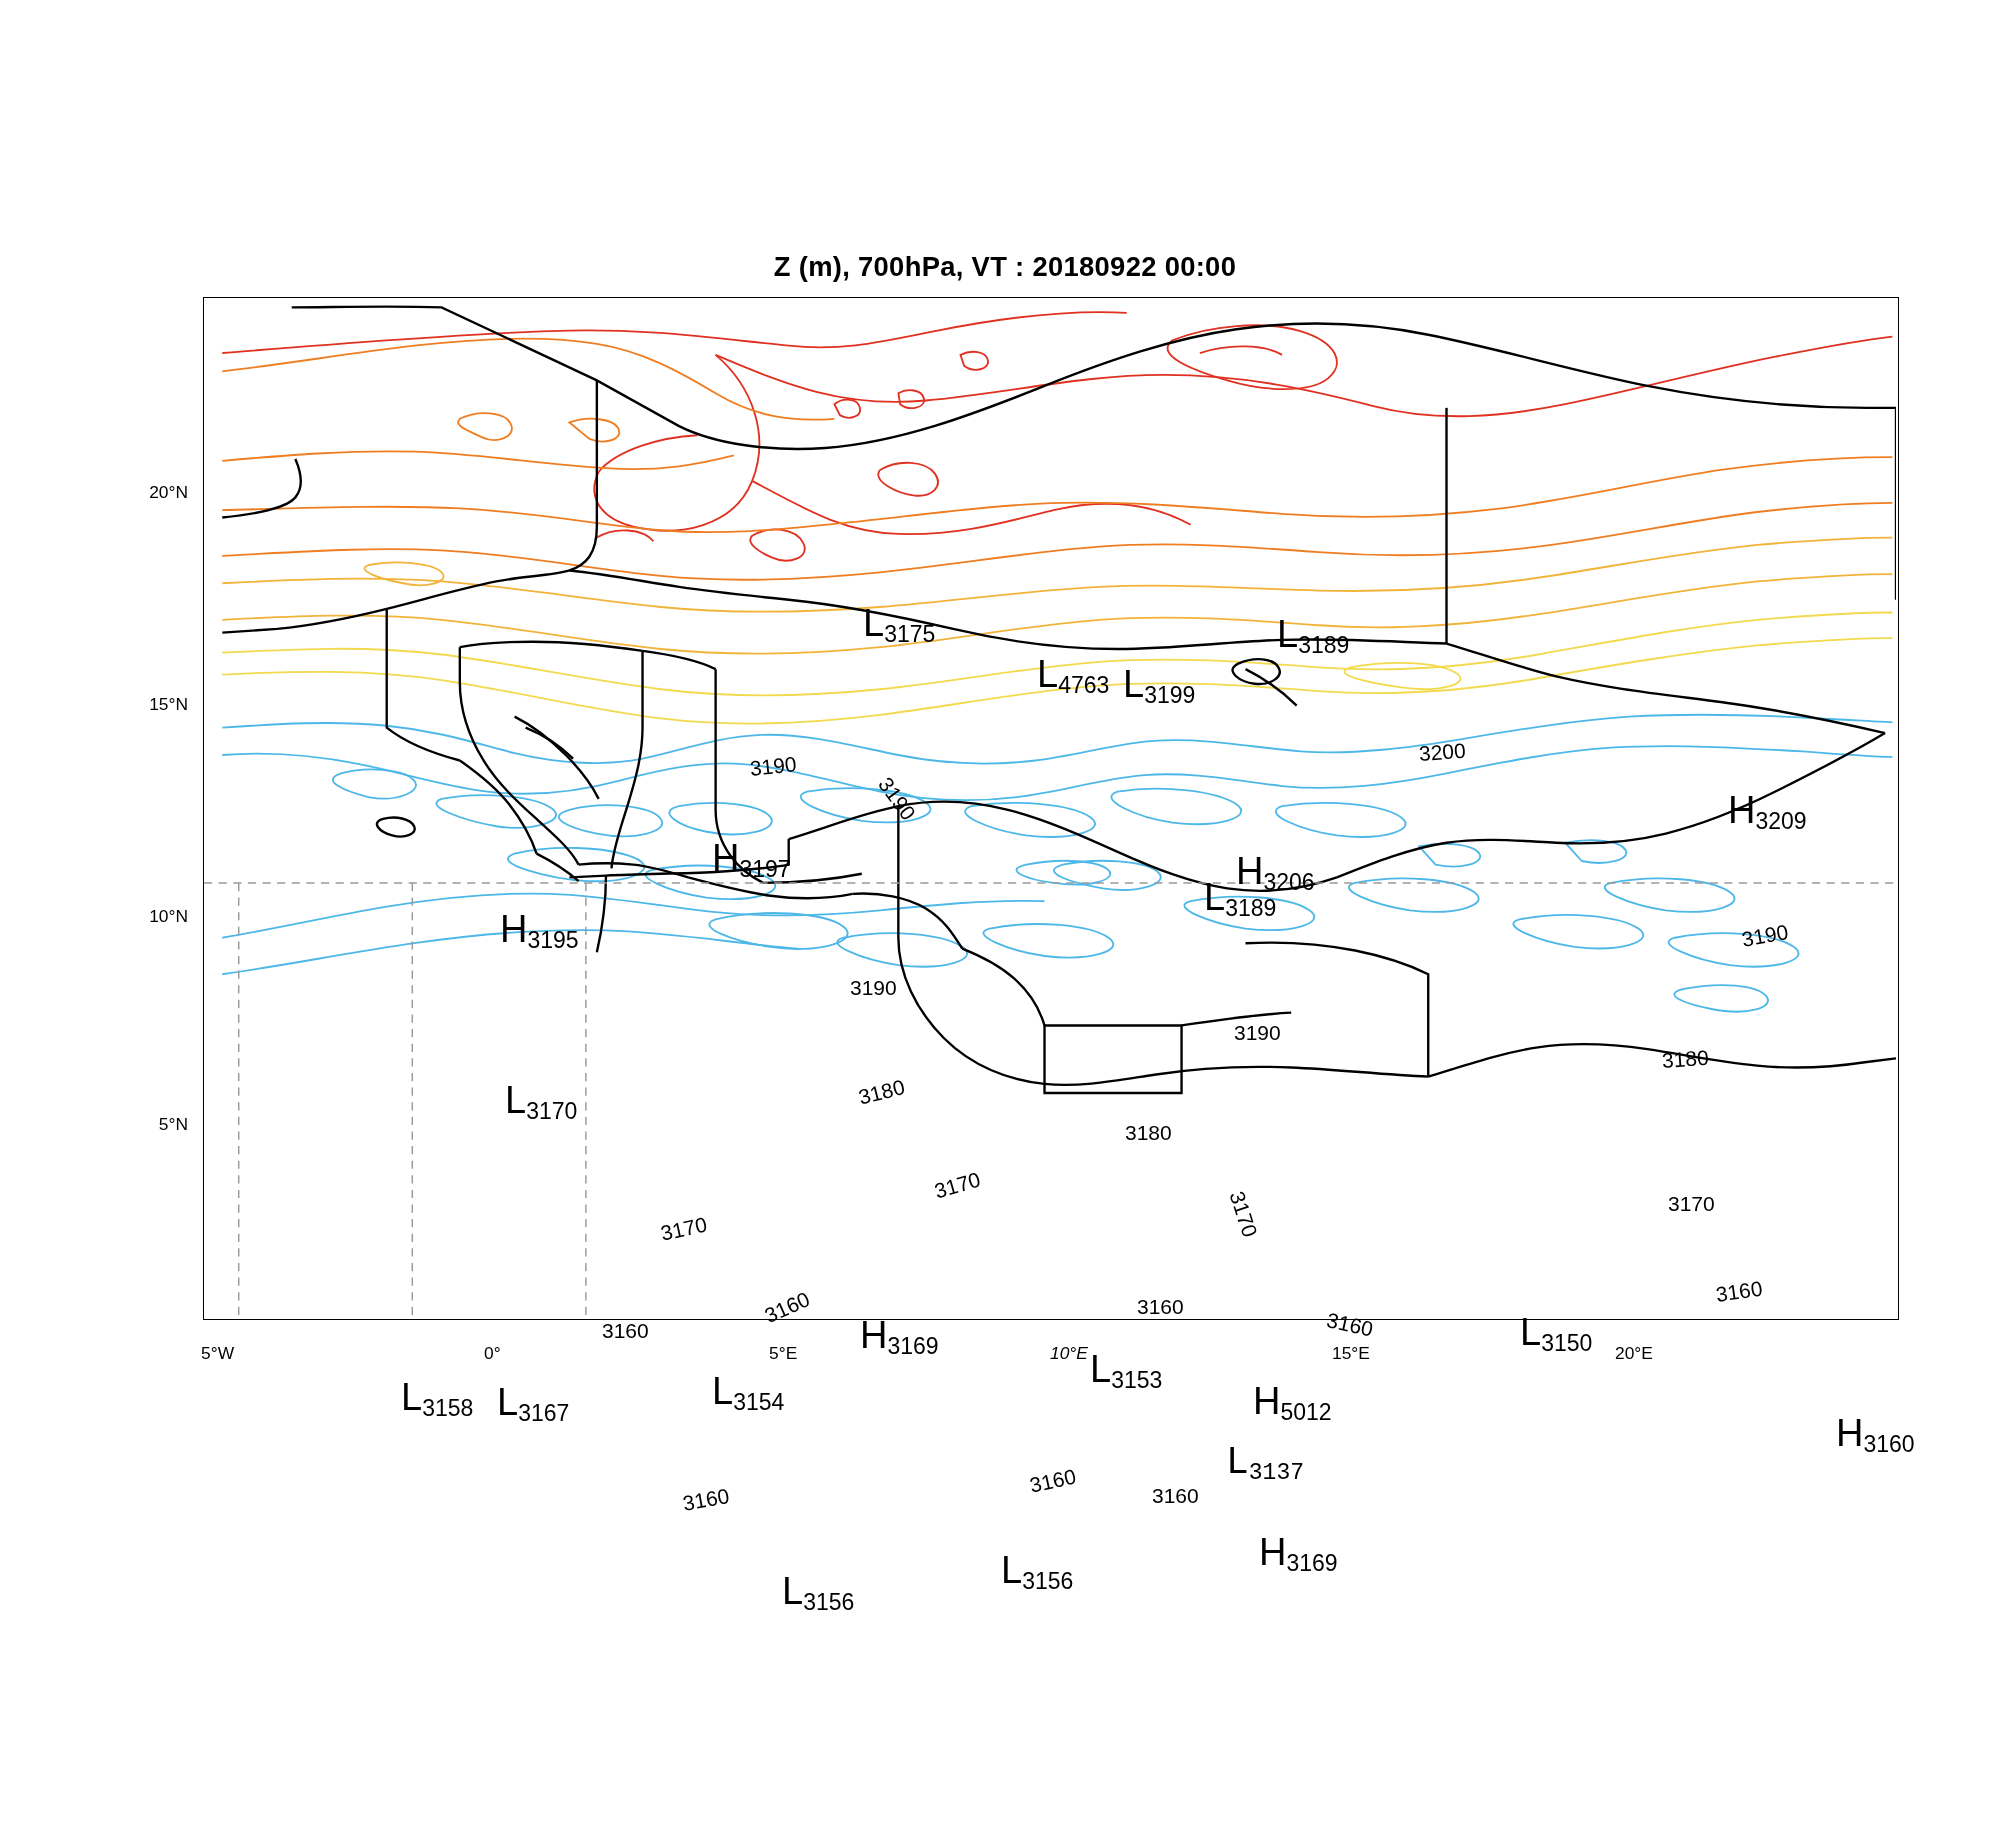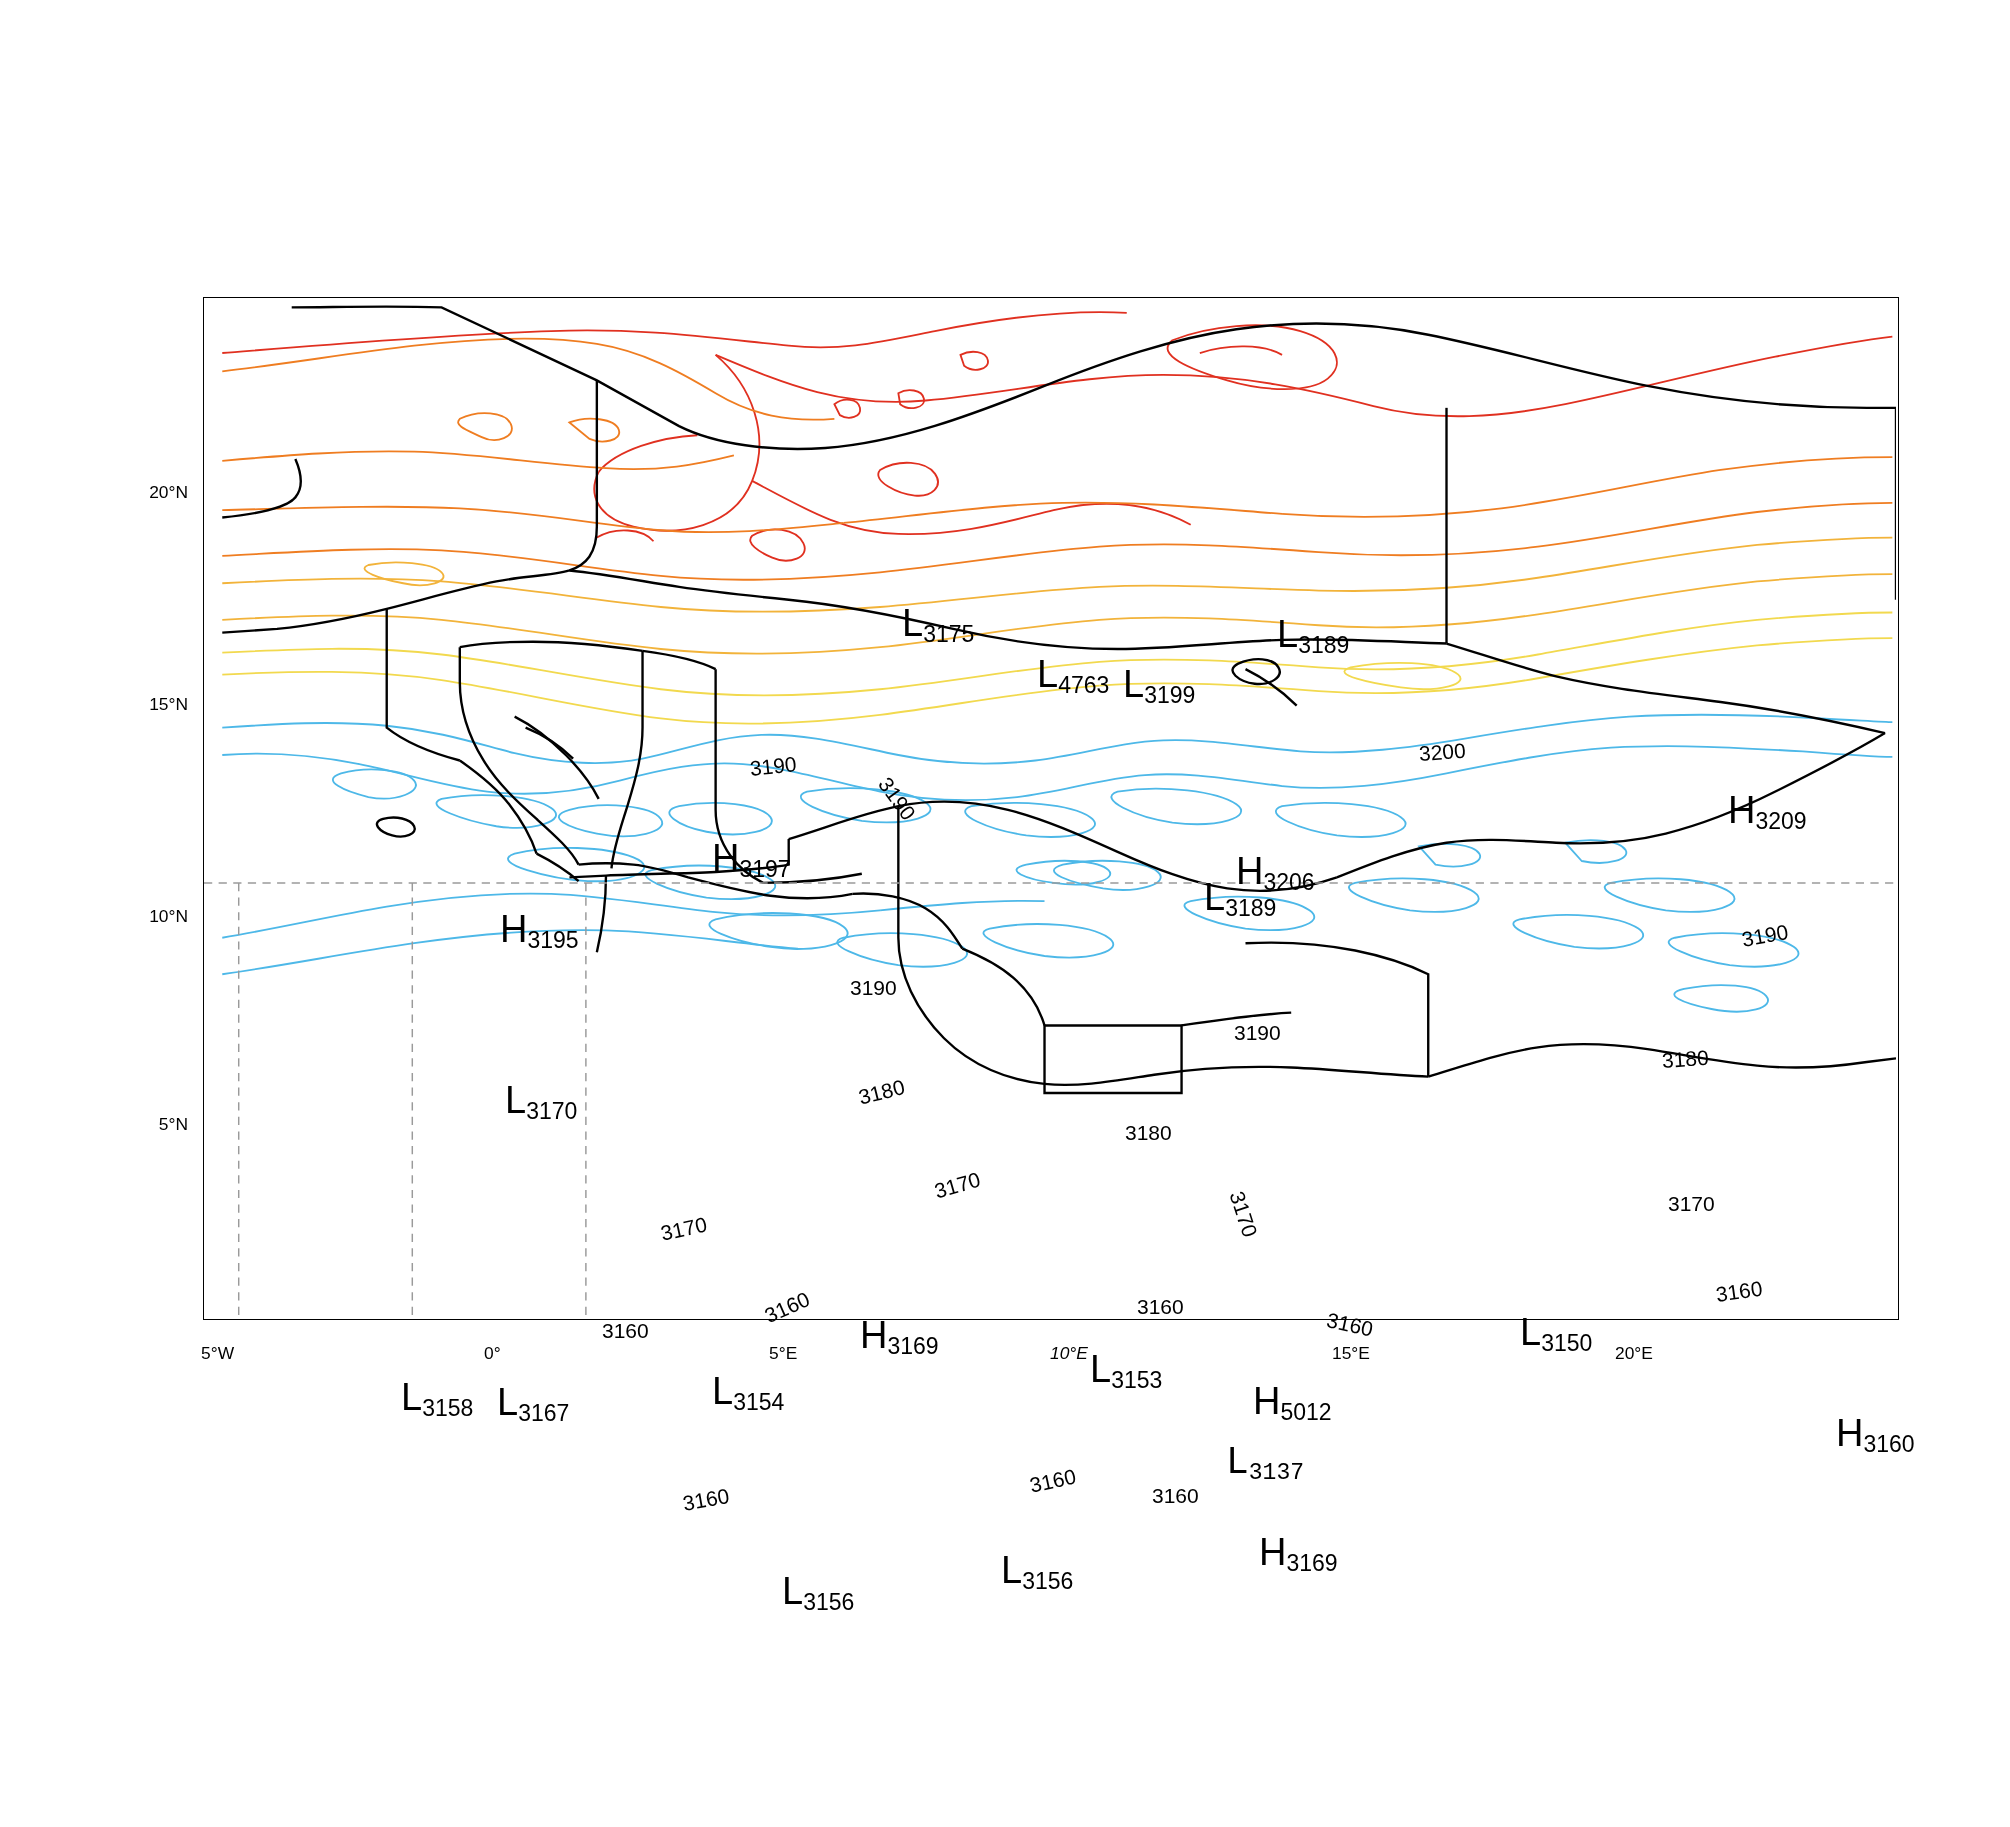--- a/index.html
+++ b/index.html
@@ -83,20 +83,21 @@
   .extreme .val {
     font-size: 23px;
     vertical-align: -7.3px;
   }
 </style>
 </head>
 <body>
 
 <div id="figure">
 
+  <div id="chart-title">Z (m), 700hPa, VT : 20180922  00:00</div>
 
   <div id="map-panel">
     <svg id="map-svg" width="1692" height="1020" viewBox="0 0 1852 1116">
       <g stroke="#e03020" fill="none" stroke-width="2">
         <path d="M 20 60 C 120 52, 260 40, 380 36 C 480 32, 560 44, 640 52 C 700 58, 740 48, 800 36 C 860 24, 940 12, 1010 16"></path>
         <path d="M 560 62 C 640 96, 700 120, 790 112 C 880 104, 960 84, 1050 84 C 1140 84, 1210 100, 1280 118 C 1350 136, 1420 130, 1490 116 C 1560 102, 1640 80, 1720 64 C 1790 50, 1830 44, 1848 42"></path>
         <path d="M 560 62 C 600 96, 620 150, 600 200 C 580 250, 520 262, 470 250 C 430 240, 420 214, 432 190"></path>
         <path d="M 600 200 C 660 232, 700 256, 760 258 C 830 260, 880 244, 930 232 C 990 218, 1040 226, 1080 248"></path>
         <path d="M 432 190 C 452 166, 500 152, 540 150"></path>
         <path d="M 740 188 C 760 176, 790 178, 800 192 C 810 206, 796 218, 778 216 C 760 214, 730 200, 740 188 Z"></path>
@@ -236,21 +237,21 @@
       <div class="clabel" style="left: 1137px; top: 1295px; transform: rotate(0deg);">3160</div>
       <div class="clabel" style="left: 1327px; top: 1308px; transform: rotate(12deg);">3160</div>
       <div class="clabel" style="left: 1716px; top: 1283px; transform: rotate(-8deg);">3160</div>
       <div class="clabel" style="left: 602px; top: 1319px; transform: rotate(0deg);">3160</div>
       <div class="clabel" style="left: 1030px; top: 1474px; transform: rotate(-12deg);">3160</div>
       <div class="clabel" style="left: 1152px; top: 1484px; transform: rotate(0deg);">3160</div>
       <div class="clabel" style="left: 683px; top: 1492px; transform: rotate(-10deg);">3160</div>
     </div>
 
   <div id="extrema-layer">
-      <div class="extreme" style="left: 863px; top: 604px; margin-left: 39px;"><span class="big">L</span><span class="val">3175</span></div>
+      <div class="extreme" style="left: 863px; top: 604px;"><span class="big">L</span><span class="val">3175</span></div>
       <div class="extreme" style="left: 1037px; top: 655px;"><span class="big">L</span><span class="val">4763</span></div>
       <div class="extreme" style="left: 1123px; top: 665px;"><span class="big">L</span><span class="val">3199</span></div>
       <div class="extreme" style="left: 1277px; top: 615px;"><span class="big">L</span><span class="val">3189</span></div>
       <div class="extreme" style="left: 1728px; top: 791px;"><span class="big">H</span><span class="val">3209</span></div>
       <div class="extreme" style="left: 712px; top: 839px;"><span class="big">H</span><span class="val">3197</span></div>
       <div class="extreme" style="left: 1236px; top: 852px;"><span class="big">H</span><span class="val">3206</span></div>
       <div class="extreme" style="left: 1204px; top: 878px;"><span class="big">L</span><span class="val">3189</span></div>
       <div class="extreme" style="left: 500px; top: 910px;"><span class="big">H</span><span class="val">3195</span></div>
       <div class="extreme" style="left: 505px; top: 1081px;"><span class="big">L</span><span class="val">3170</span></div>
       <div class="extreme" style="left: 860px; top: 1316px;"><span class="big">H</span><span class="val">3169</span></div>

